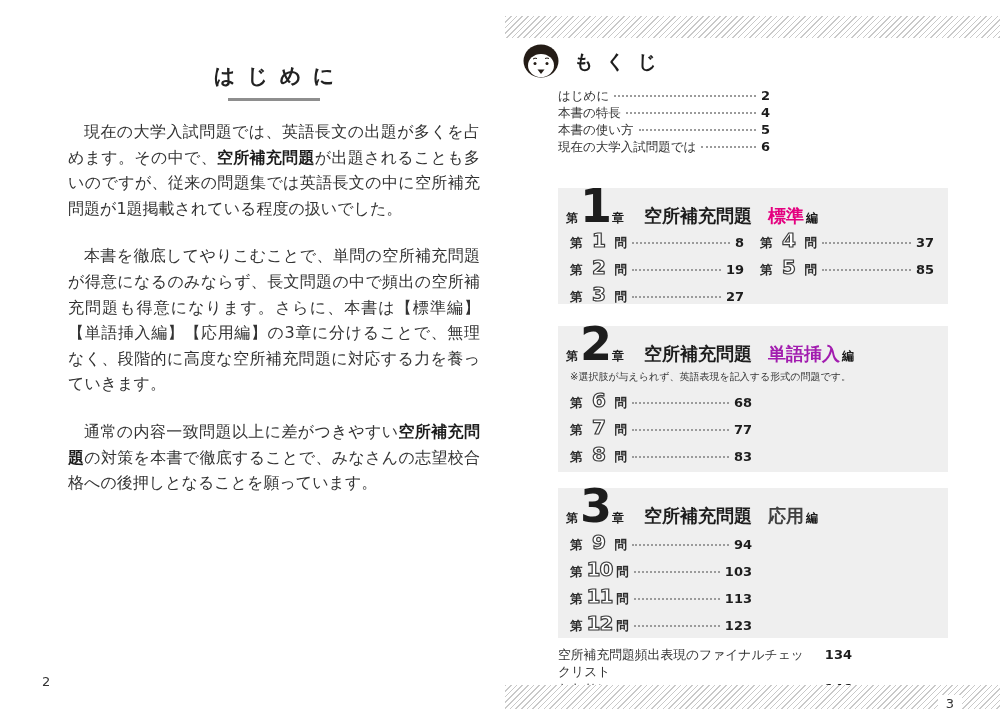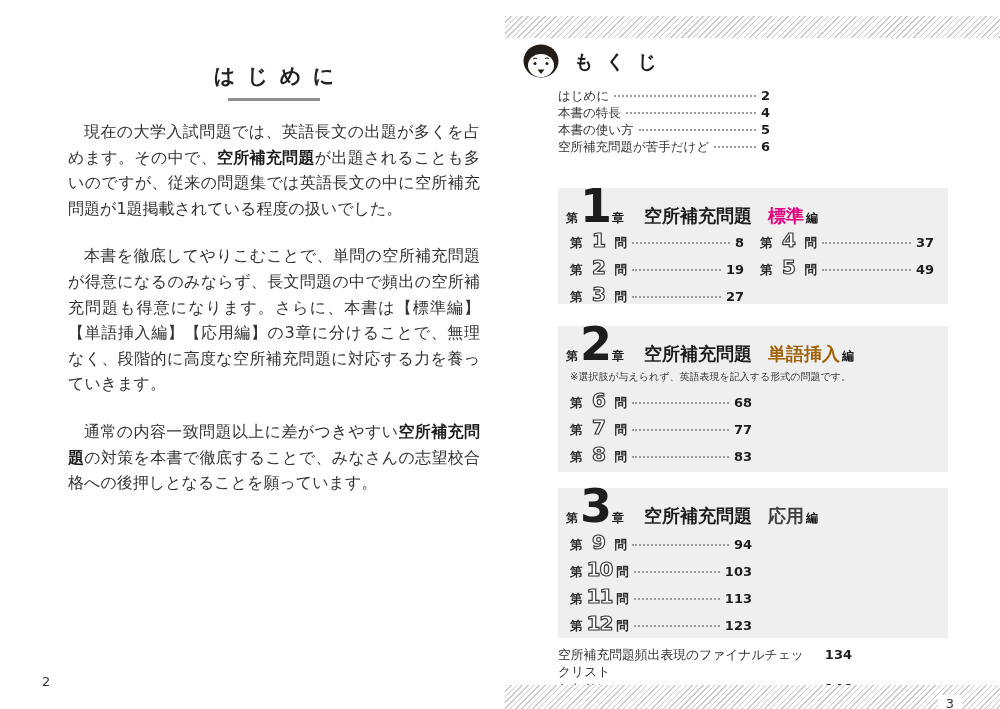--- a/index.html
+++ b/index.html
@@ -98,21 +98,21 @@
       <span>本書の特長</span>
       <span class="leader"></span>
       <span class="pg">4</span>
     </div>
     <div class="toc-row">
       <span>本書の使い方</span>
       <span class="leader"></span>
       <span class="pg">5</span>
     </div>
     <div class="toc-row">
-      <span>空所補充問題が苦手だけど</span>
+      <span>現在の大学入試問題では</span>
       <span class="leader"></span>
       <span class="pg">6</span>
     </div>
   </div>
 
   <div class="panel panel-1">
     <div class="ch-head">
       <span class="ch-kanji">第</span>
       <span class="ch-num">1</span>
       <span class="ch-kanji">章</span>
@@ -150,33 +150,33 @@
           <span class="pnum">4</span>
           <span class="kj">問</span>
           <span class="leader"></span>
           <span class="pg">37</span>
         </div>
         <div class="p-row">
           <span class="kj">第</span>
           <span class="pnum">5</span>
           <span class="kj">問</span>
           <span class="leader"></span>
-          <span class="pg">49</span>
+          <span class="pg">85</span>
         </div>
       </div>
     </div>
   </div>
 
   <div class="panel panel-2">
     <div class="ch-head">
       <span class="ch-kanji">第</span>
       <span class="ch-num">2</span>
       <span class="ch-kanji">章</span>
       <span class="ch-title">空所補充問題</span>
-      <span class="ch-ed accent" style="color: #a16207;">単語挿入</span>
+      <span class="ch-ed accent" style="color: #a21caf;">単語挿入</span>
       <span class="ch-hen">編</span>
     </div>
     <div class="ch-note">※選択肢が与えられず、英語表現を記入する形式の問題です。</div>
     <div class="p-single">
       <div class="p-row">
         <span class="kj">第</span>
         <span class="pnum">6</span>
         <span class="kj">問</span>
         <span class="leader"></span>
         <span class="pg">68</span>

